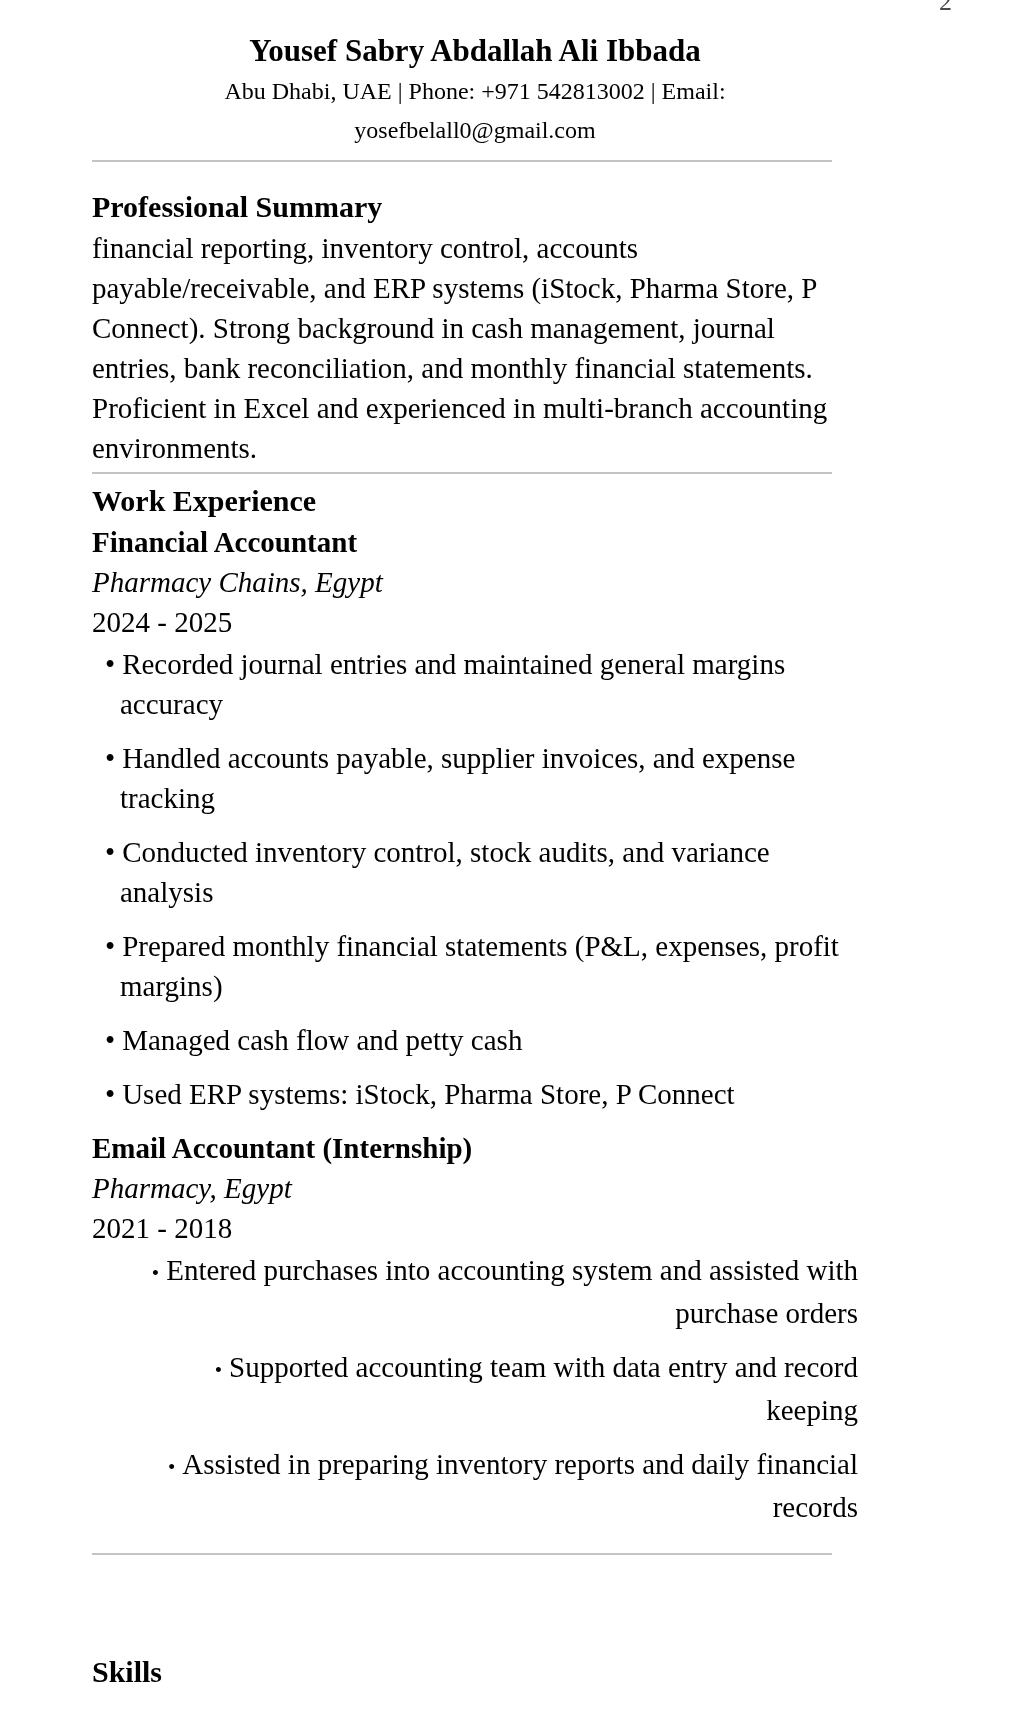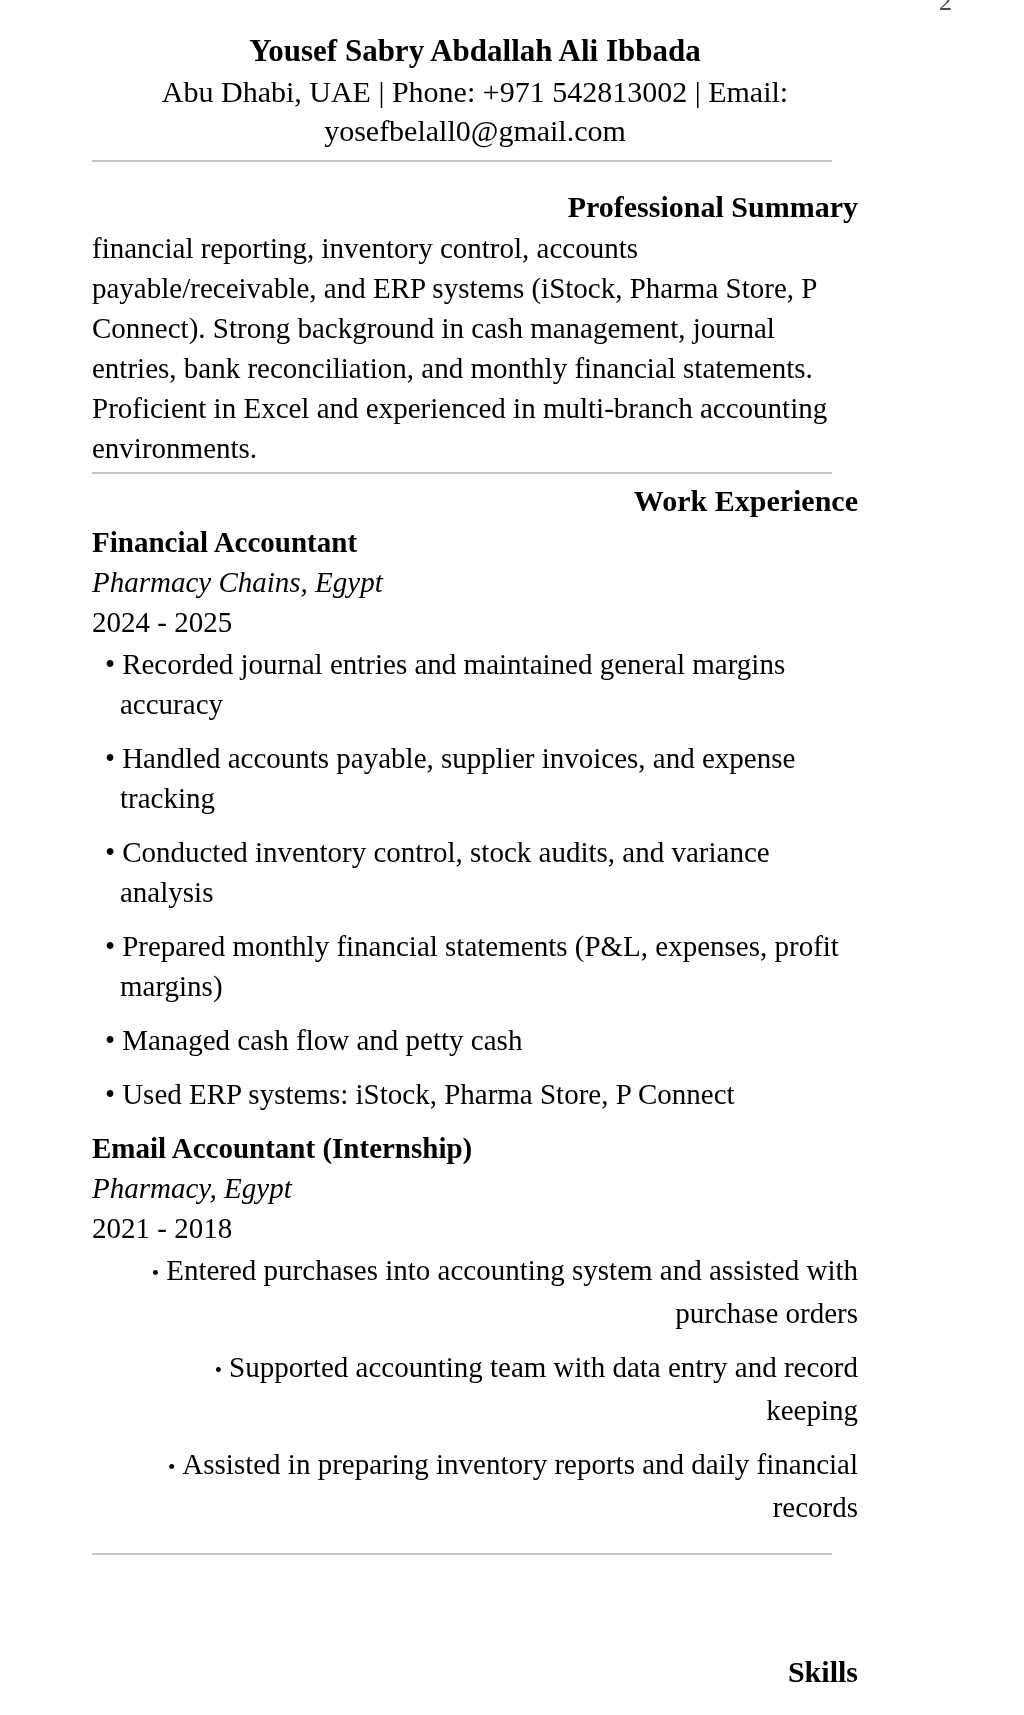--- a/index.html
+++ b/index.html
@@ -11,27 +11,27 @@
   }
   .page-num {
     position:absolute; top:-13px; right:72px;
     font-size:26px; color:#4a4a4a;
   }
   .content {
     padding:30px 166px 0 92px; 
   }
   .header { text-align:center; }
   .name { font-size:31px; font-weight:bold; line-height:42px; }
-  .contact { font-size:30px; line-height:39px; }
+  .contact { font-size:24px; line-height:39px; }
   hr.rule {
     border:none; border-top:2px solid #c4c4c4;
     width:740px; margin:10px 0 0 0;
   }
   .sec-heading {
-    font-size:30px; font-weight:bold; line-height:42px; margin-top:24px;text-align:right;
+    font-size:30px; font-weight:bold; line-height:42px; margin-top:24px;
   }
   .sec-heading.tight { margin-top:6px; }
   .summary-body { font-size:29px; line-height:40px; }
   .job-title { font-size:29px; font-weight:bold; line-height:40px; }
   .job-title.gap { margin-top:10px; }
   .job-company { font-size:29px; font-style:italic; line-height:40px; }
   .job-dates { font-size:29px; font-weight:normal; line-height:40px; }
   ul.bullets { list-style:none; margin-top:2px; }
   ul.bullets li {
     font-size:29px; line-height:40px;

